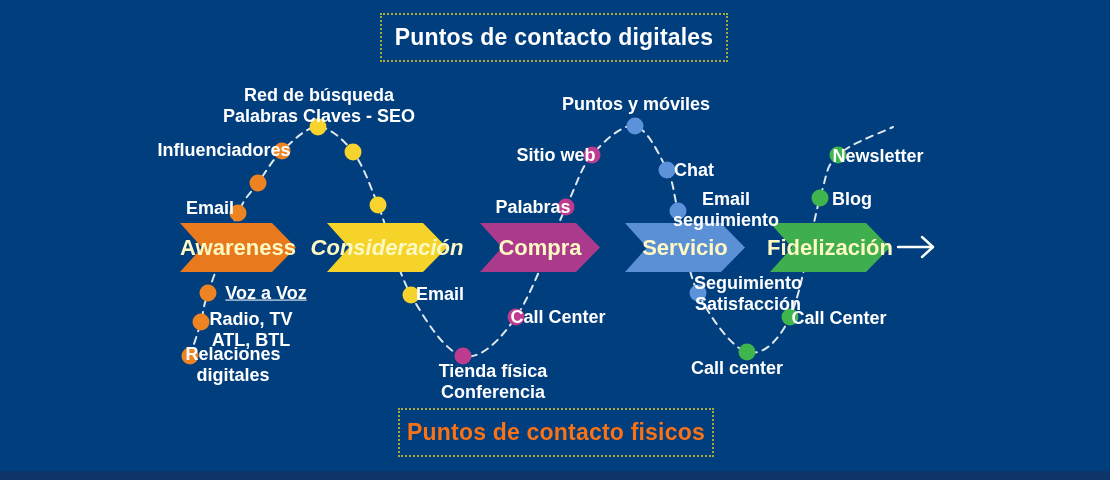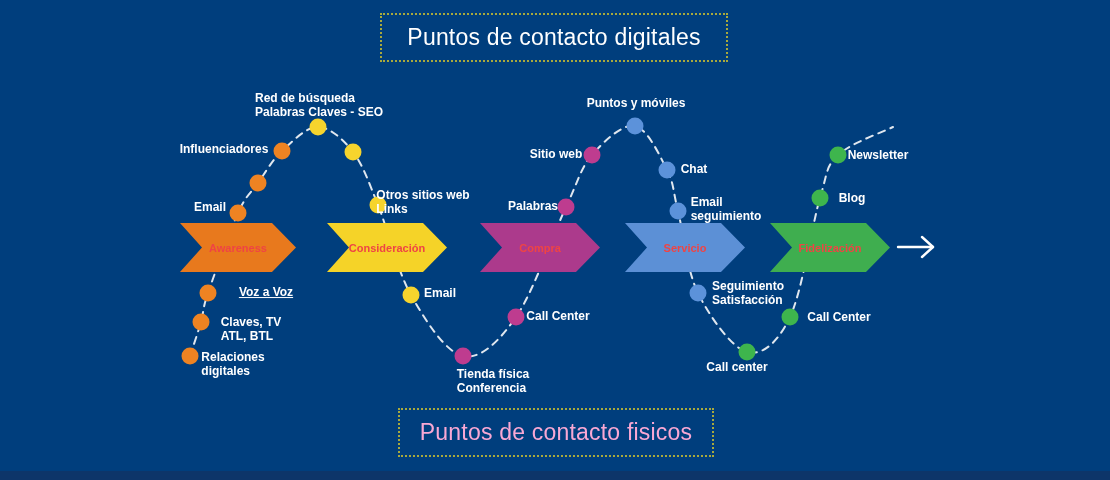--- a/index.html
+++ b/index.html
@@ -9,44 +9,44 @@
     overflow:hidden;
     font-family:"Liberation Sans", sans-serif;
   }
   .bg{position:absolute;inset:0;}
   .bottom-bar{position:absolute;left:0;bottom:0;width:100%;height:9px;}
   .title-box{
     position:absolute;
     display:flex;align-items:center;justify-content:center;
     border:2px dotted #a8a93c;
     color:#ffffff;
-    font-weight:400;
+    font-weight:700;
     font-size:23px;
     letter-spacing:.2px;
     box-sizing:border-box;
   }
   .title-top{left:380px;top:13px;width:348px;height:49px;}
   .title-bottom{left:398px;top:408px;width:316px;height:49px;}
   #diagram{position:absolute;left:0;top:0;}
   #labels{position:absolute;left:0;top:0;width:100%;height:100%;pointer-events:none;}
   .tp-label{
     position:absolute;
     transform:translate(-50%,-50%);
     color:#ffffff;
-    font-size:12px;
+    font-size:18px;
     font-weight:600;
     line-height:1.16;
     white-space:pre-line;
-    text-align:left;
+    text-align:center;
   }
   .stage-label{
     position:absolute;
     transform:translate(-50%,-50%);
-    color:#ef4444;
-    font-size:11px;
+    color:#fef9c3;
+    font-size:22px;
     font-weight:600;
     white-space:nowrap;
   }
 </style>
 </head>
 <body>
 
 <div class="canvas">
   <div class="bg" style="background: rgb(0, 62, 125);"></div>
 
@@ -80,35 +80,33 @@
       <circle cx="820" cy="198" r="8.5" fill="#3EB54D"></circle>
       <circle cx="838" cy="155" r="8.5" fill="#3EB54D"></circle>
       <g fill="none" stroke="#ffffff" stroke-width="2.4" stroke-linecap="round" stroke-linejoin="round">
         <path d="M 898 247 L 933 247"></path>
         <path d="M 922 237 L 933 247 L 922 257"></path>
       </g>
     </svg>
 
   <div id="labels">
       <div class="stage-label" style="left: 238px; top: 247.5px;">Awareness</div>
-      <div class="stage-label" style="left: 387px; top: 247.5px;">Consideración</div>
+      <div class="stage-label" style="left: 387px; top: 247.5px; font-style: italic;">Consideración</div>
       <div class="stage-label" style="left: 540px; top: 247.5px;">Compra</div>
       <div class="stage-label" style="left: 685px; top: 247.5px;">Servicio</div>
       <div class="stage-label" style="left: 830px; top: 247.5px;">Fidelización</div>
       <div class="tp-label" style="left: 233px; top: 365px;">Relaciones
 digitales</div>
-      <div class="tp-label" style="left: 251px; top: 330px;">Claves, TV
+      <div class="tp-label" style="left: 251px; top: 330px;">Radio, TV
 ATL, BTL</div>
       <div class="tp-label" style="left: 266px; top: 293px; text-decoration: underline;">Voz a Voz</div>
       <div class="tp-label" style="left: 210px; top: 208px;">Email</div>
       <div class="tp-label" style="left: 224px; top: 150px;">Influenciadores</div>
       <div class="tp-label" style="left: 319px; top: 106px;">Red de búsqueda
 Palabras Claves - SEO</div>
-      <div class="tp-label" style="left: 423px; top: 203px;">Otros sitios web
-Links</div>
       <div class="tp-label" style="left: 440px; top: 294px;">Email</div>
       <div class="tp-label" style="left: 493px; top: 382px;">Tienda física
 Conferencia</div>
       <div class="tp-label" style="left: 558px; top: 317px;">Call Center</div>
       <div class="tp-label" style="left: 533px; top: 207px;">Palabras</div>
       <div class="tp-label" style="left: 556px; top: 155px;">Sitio web</div>
       <div class="tp-label" style="left: 636px; top: 104px;">Puntos y móviles</div>
       <div class="tp-label" style="left: 694px; top: 170px;">Chat</div>
       <div class="tp-label" style="left: 726px; top: 210px;">Email
 seguimiento</div>
@@ -117,18 +115,18 @@
       <div class="tp-label" style="left: 737px; top: 368px;">Call center</div>
       <div class="tp-label" style="left: 839px; top: 318px;">Call Center</div>
       <div class="tp-label" style="left: 852px; top: 199px;">Blog</div>
       <div class="tp-label" style="left: 878px; top: 156px;">Newsletter</div>
     </div>
 
   <div class="title-box title-top" style="border-color: rgb(168, 169, 60); color: rgb(255, 255, 255);">
     <span>Puntos de contacto digitales</span>
   </div>
 
-  <div class="title-box title-bottom" style="border-color: rgb(168, 169, 60); color: #f9a8d4;">
+  <div class="title-box title-bottom" style="border-color: rgb(168, 169, 60); color: #f97316;">
     <span>Puntos de contacto fisicos</span>
   </div>
 
   <div class="bottom-bar" style="background: rgb(13, 53, 105);"></div>
 </div>
 
 </body></html>

